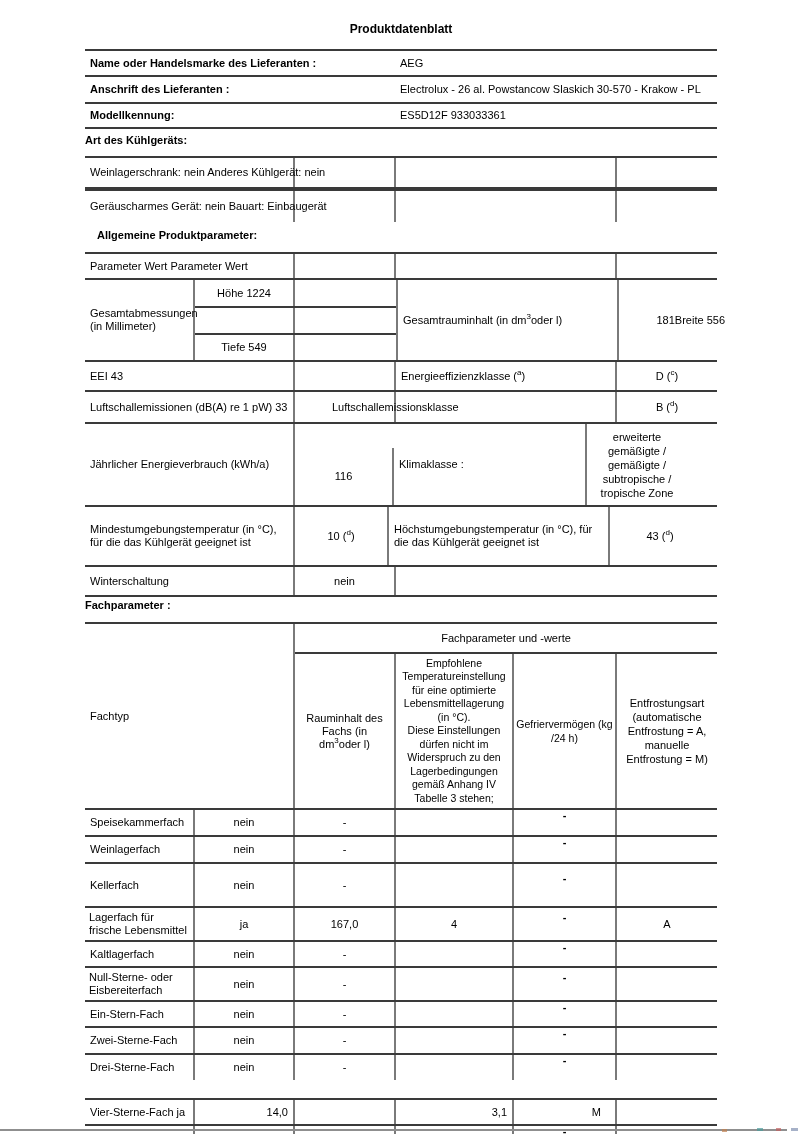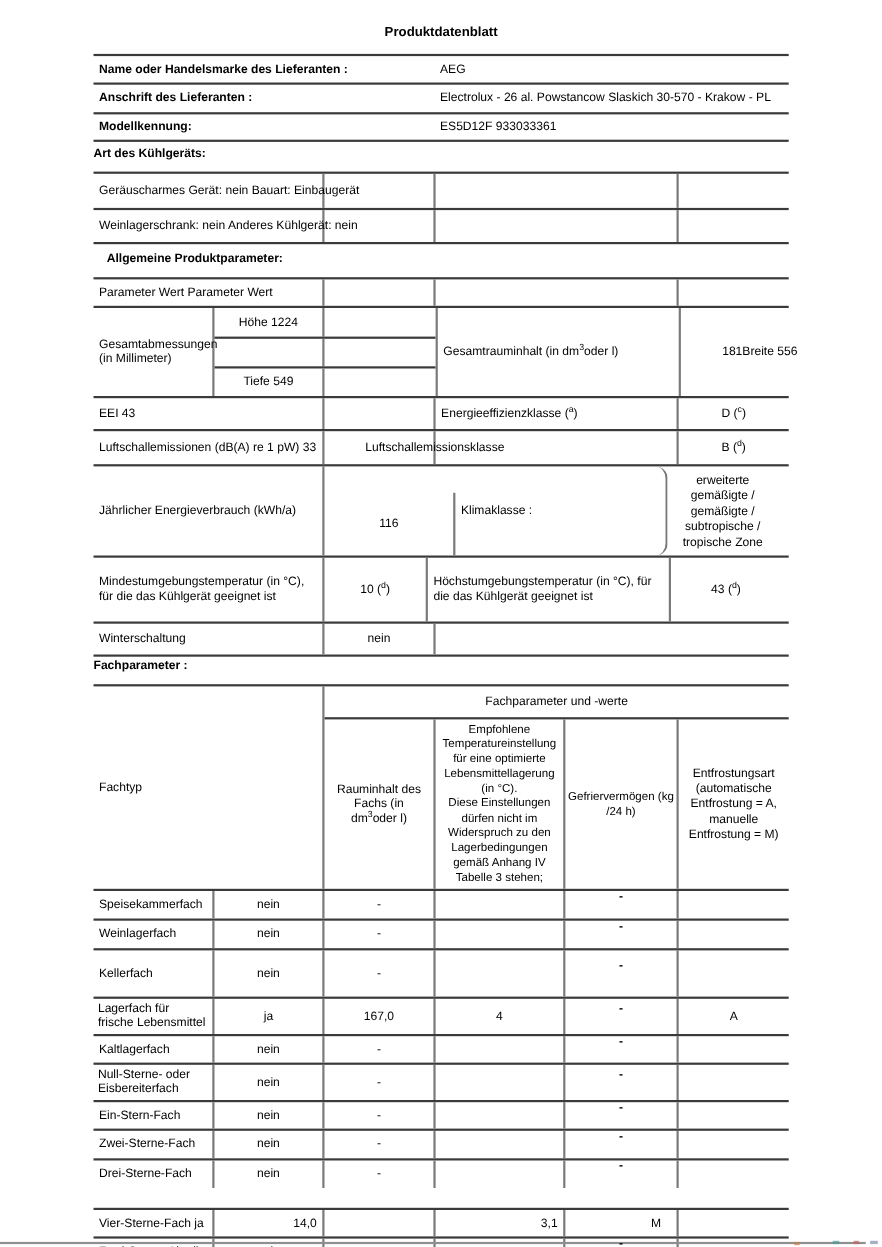--- a/index.html
+++ b/index.html
@@ -58,31 +58,31 @@
         </div>
       <div class="c" style="width:322px;">
           <div class="t">ES5D12F 933033361</div>
         </div>
     </div>
   </div>
 
   <div class="abs h" style="left:85px;top:134px;">Art des Kühlgeräts:</div>
 
   <div class="tbl" style="top:156px;">
-    <div class="r" style="height:33px;">
-      <div class="c vr" style="width:210px;">
-          <div class="t nw">Geräuscharmes Gerät: nein Bauart: Einbaugerät</div>
+    <div class="r bb" style="height:33px;">
+      <div class="c vr" style="width:210px;">
+          <div class="t nw">Weinlagerschrank: nein Anderes Kühlgerät: nein</div>
         </div>
       <div class="c vr" style="width:101px;"></div>
       <div class="c vr" style="width:221px;"></div>
       <div class="c" style="width:100px;"></div>
     </div>
-    <div class="r bb" style="height:33px;">
-      <div class="c vr" style="width:210px;">
-          <div class="t nw">Weinlagerschrank: nein Anderes Kühlgerät: nein</div>
+    <div class="r" style="height:33px;">
+      <div class="c vr" style="width:210px;">
+          <div class="t nw">Geräuscharmes Gerät: nein Bauart: Einbaugerät</div>
         </div>
       <div class="c vr" style="width:101px;"></div>
       <div class="c vr" style="width:221px;"></div>
       <div class="c" style="width:100px;"></div>
     </div>
   </div>
 
   <div class="abs h" style="left:97px;top:229px;">Allgemeine Produktparameter:</div>
 
   <div class="tbl" style="top:252px;">
@@ -149,24 +149,24 @@
       <div class="c vr" style="width:221px;"></div>
       <div class="c jc" style="width:100px;">
         <div class="t ctr nw"><span>B (</span><sup class="sp">d</sup><span>)</span></div>
       </div>
     </div>
 
     <div class="r" style="height:83px;">
       <div class="c vr" style="width:210px;">
           <div class="t nw">Jährlicher Energieverbrauch (kWh/a)</div>
         </div>
-      <div class="c vr jc" style="width:119px;margin-top:24px;">
+      <div class="c vr jc" style="width:99px;margin-top:24px;">
           <div class="t ctr">116</div>
         </div>
-      <div class="c vr" style="width:193px;border-radius:11px;">
+      <div class="c vr" style="width:193px;">
           <div class="t nw">Klimaklasse :</div>
         </div>
       <div class="c jc" style="width:100px;">
           <div class="t ctr" style="line-height:14px;">erweiterte gemäßigte / gemäßigte / subtropische / tropische Zone</div>
         </div>
     </div>
 
     <div class="r" style="height:60px;">
       <div class="c vr" style="width:210px;">
           <div class="t">Mindestumgebungstemperatur (in °C), für die das Kühlgerät geeignet ist</div>

